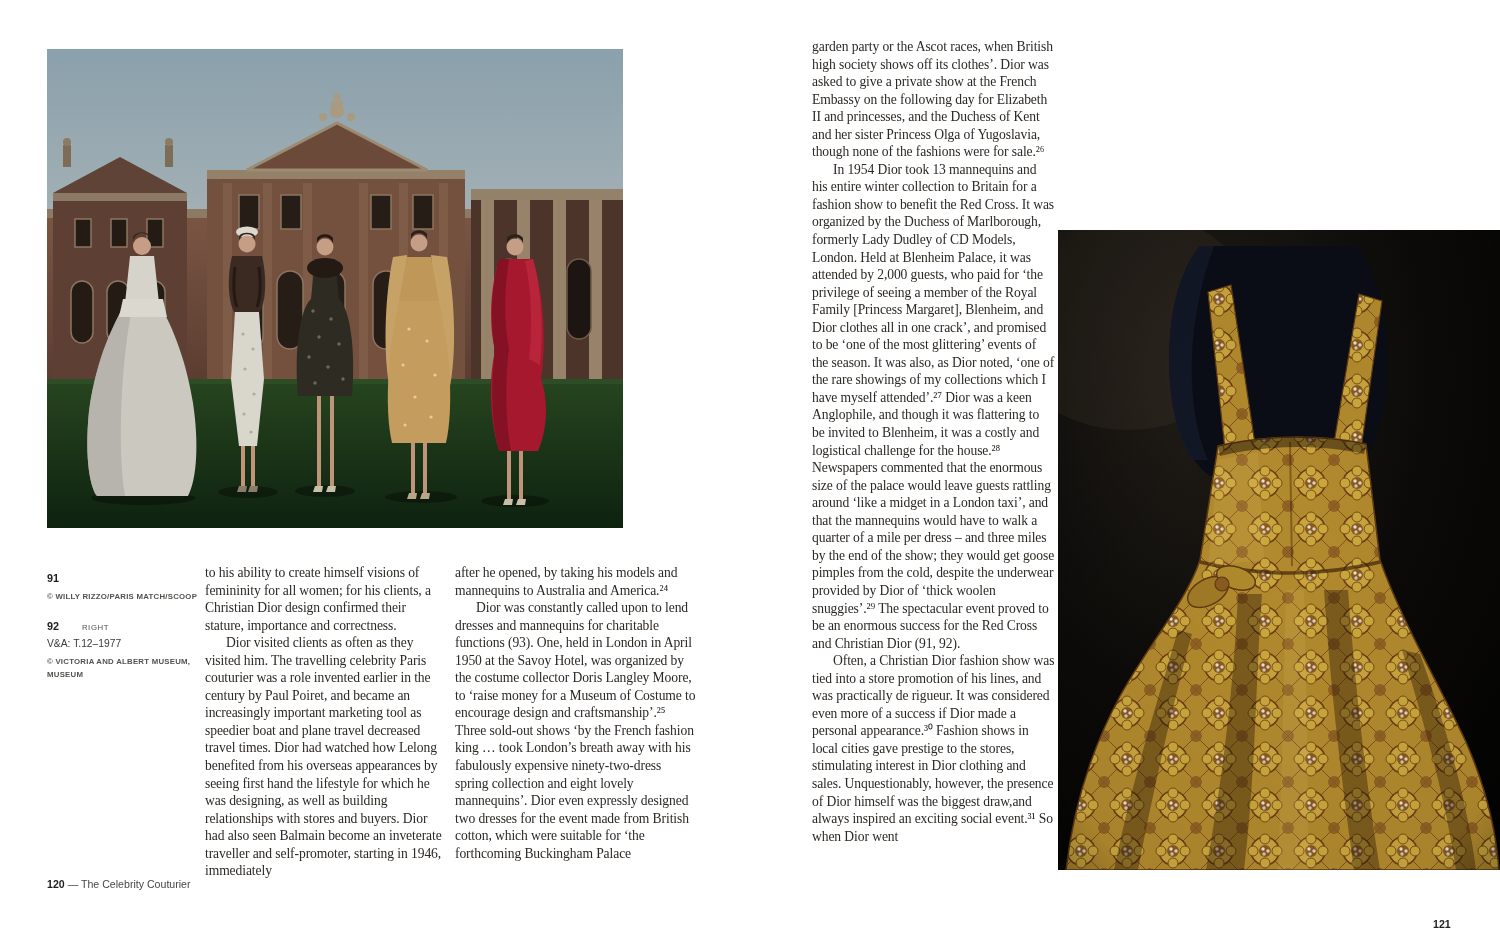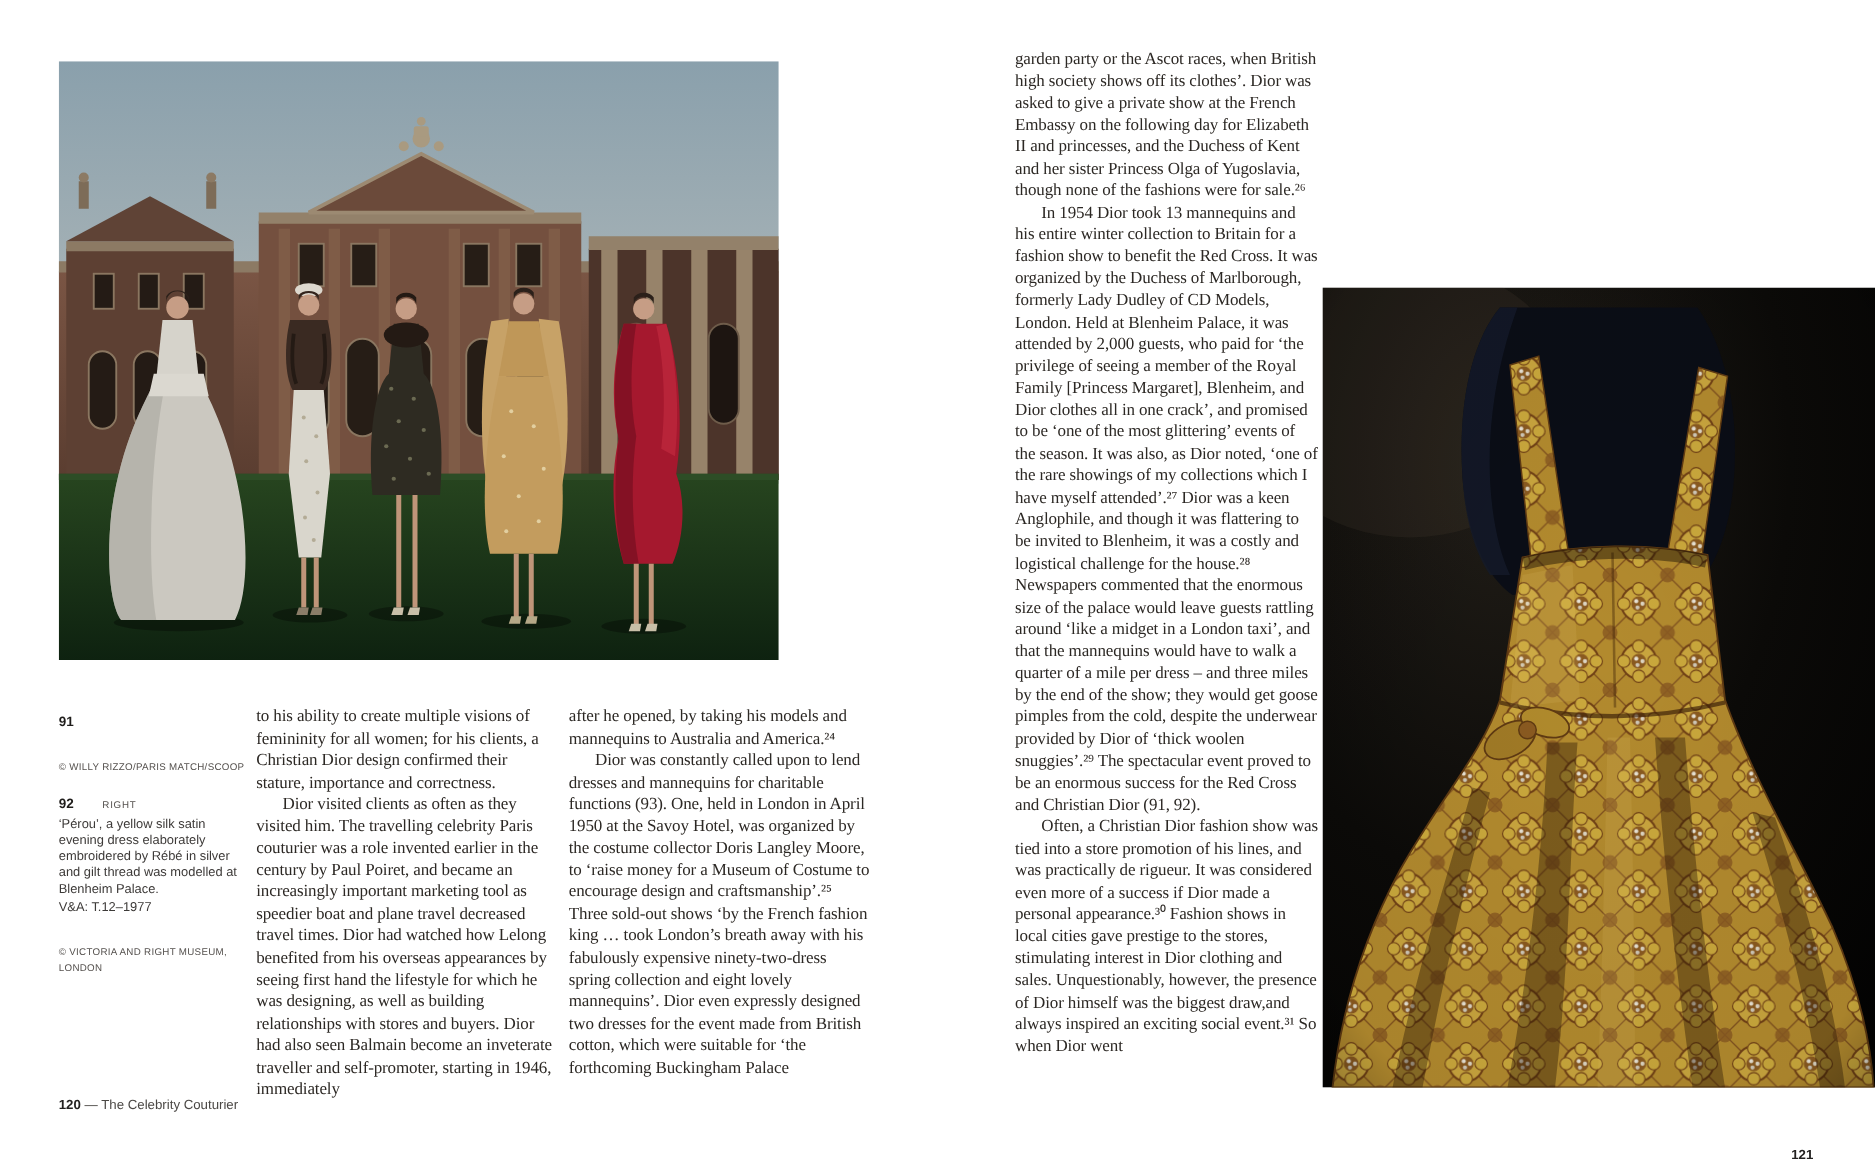--- a/index.html
+++ b/index.html
@@ -18,21 +18,21 @@
   .bodycol p{margin:0;}
   .bodycol p.indent{text-indent:21px;}
   
   .cap{
     font-family:"Liberation Sans","DejaVu Sans",sans-serif;
     font-size:10.3px;line-height:13.2px;color:#3d3a38;
   }
   .cap .num{font-weight:bold;font-size:10.8px;color:#1f1d1b;margin-top:43px;}
   .cap .tag{font-size:7.8px;letter-spacing:0.6px;color:#55514e;padding-left:20px;}
   .cap .credit{
-    font-size:7.8px;letter-spacing:0.25px;color:#55514e;margin-top:22px;
+    font-size:7.8px;letter-spacing:0.25px;color:#55514e;margin-top:5px;font-weight:bold;
   }
   .cap .museum{margin-top:1px;}
   .capblock{margin-bottom:17px;}
   .capblock .caphead{margin-bottom:2px;}
   
   .footer{
     font-family:"Liberation Sans","DejaVu Sans",sans-serif;
     font-size:10.6px;color:#4a4744;
   }
   .footer .pgnum{font-weight:bold;color:#232120;}
@@ -232,28 +232,27 @@
   <div class="abs cap" style="left:47px;top:572px;width:152px;">
     <div class="capblock">
       <div class="caphead"><span class="num">91</span></div>
       <div class="credit">© WILLY RIZZO/PARIS MATCH/SCOOP</div>
     </div>
     <div class="capblock">
       <div class="caphead">
         <span class="num">92</span>
         <span class="tag">RIGHT</span>
       </div>
-      <div>‘Pérou’, a yellow silk satin evening dress elaborately embroidered by Rébé in silver and gilt thread was modelled at Blenheim Palace.</div>
       <div class="museum">V&amp;A: T.12–1977</div>
-      <div class="credit">© VICTORIA AND RIGHT MUSEUM, LONDON</div>
+      <div class="credit">© VICTORIA AND ALBERT MUSEUM, MUSEUM</div>
     </div>
   </div>
 
   <div class="abs bodycol" style="left:205px;top:564px;width:238px;">
-      <p class="">to his ability to create multiple visions of femininity for all women; for his clients, a Christian Dior design confirmed their stature, importance and correctness.</p>
+      <p class="">to his ability to create himself visions of femininity for all women; for his clients, a Christian Dior design confirmed their stature, importance and correctness.</p>
       <p class="indent">Dior visited clients as often as they visited him. The travelling celebrity Paris couturier was a role invented earlier in the century by Paul Poiret, and became an increasingly important marketing tool as speedier boat and plane travel decreased travel times. Dior had watched how Lelong benefited from his overseas appearances by seeing first hand the lifestyle for which he was designing, as well as building relationships with stores and buyers. Dior had also seen Balmain become an inveterate traveller and self-promoter, starting in 1946, immediately</p>
     </div>
 
   <div class="abs bodycol" style="left:455px;top:564px;width:241px;">
       <p class="">after he opened, by taking his models and mannequins to Australia and America.²⁴</p>
       <p class="indent">Dior was constantly called upon to lend dresses and mannequins for charitable functions (93). One, held in London in April 1950 at the Savoy Hotel, was organized by the costume collector Doris Langley Moore, to ‘raise money for a Museum of Costume to encourage design and craftsmanship’.²⁵ Three sold-out shows ‘by the French fashion king … took London’s breath away with his fabulously expensive ninety-two-dress spring collection and eight lovely mannequins’. Dior even expressly designed two dresses for the event made from British cotton, which were suitable for ‘the forthcoming Buckingham Palace</p>
     </div>
 
   <div class="abs footer" style="left:47px;top:878px;">
     <span class="pgnum">120</span>

